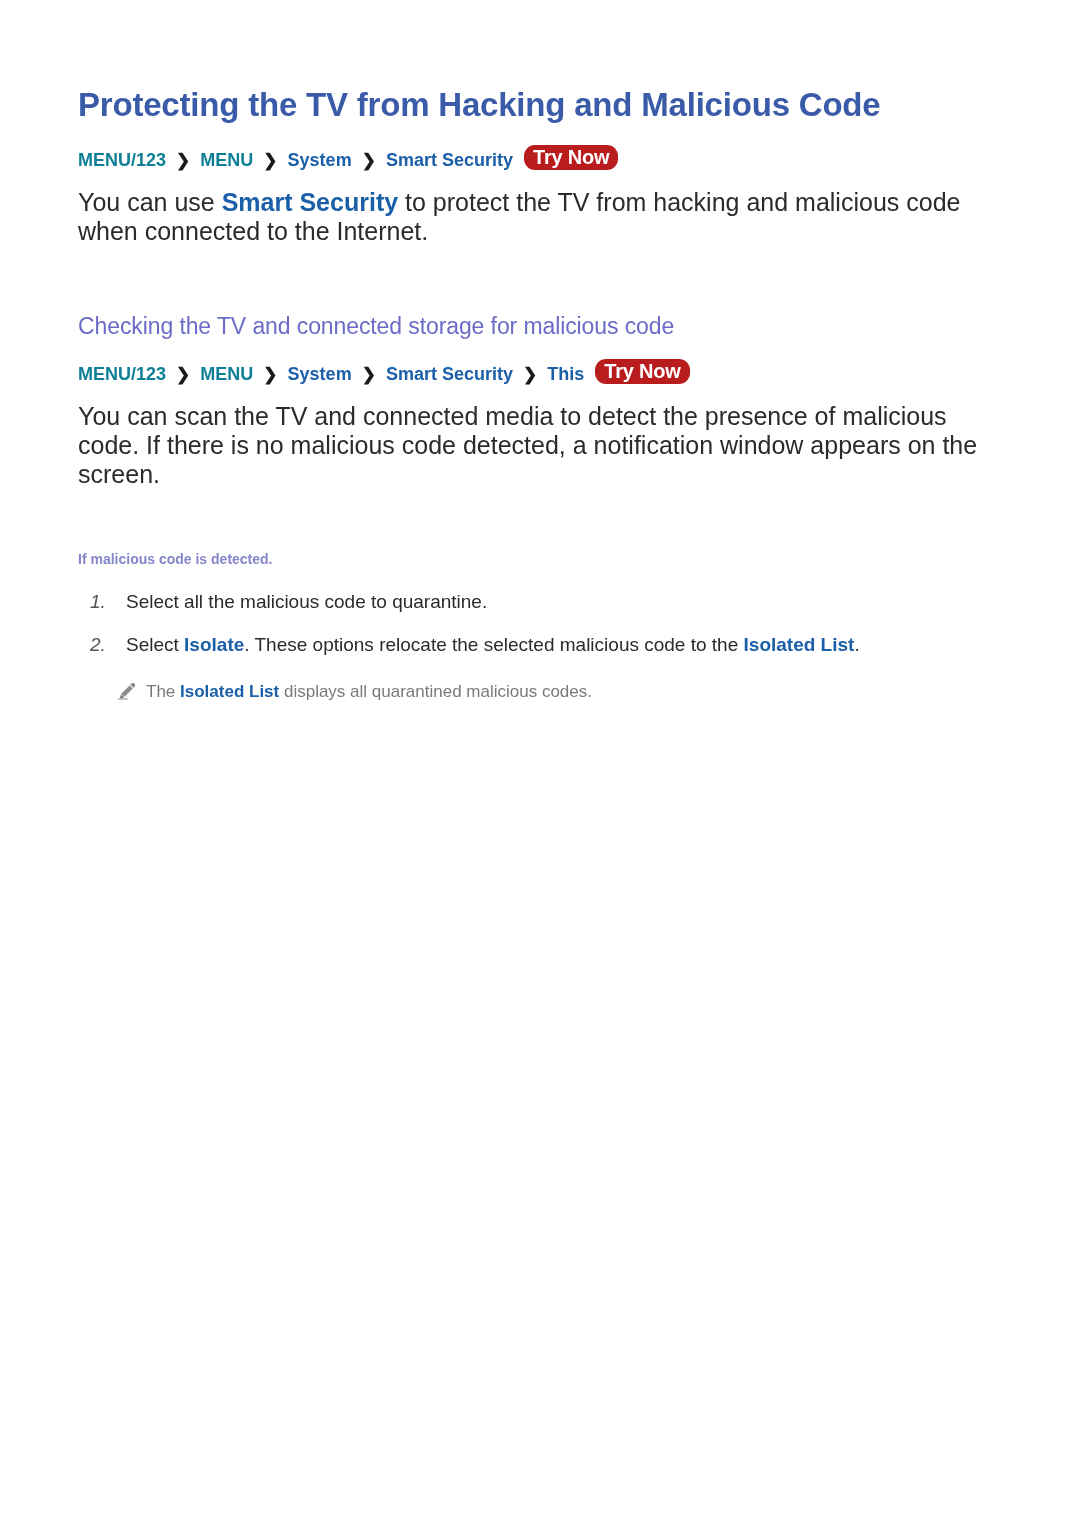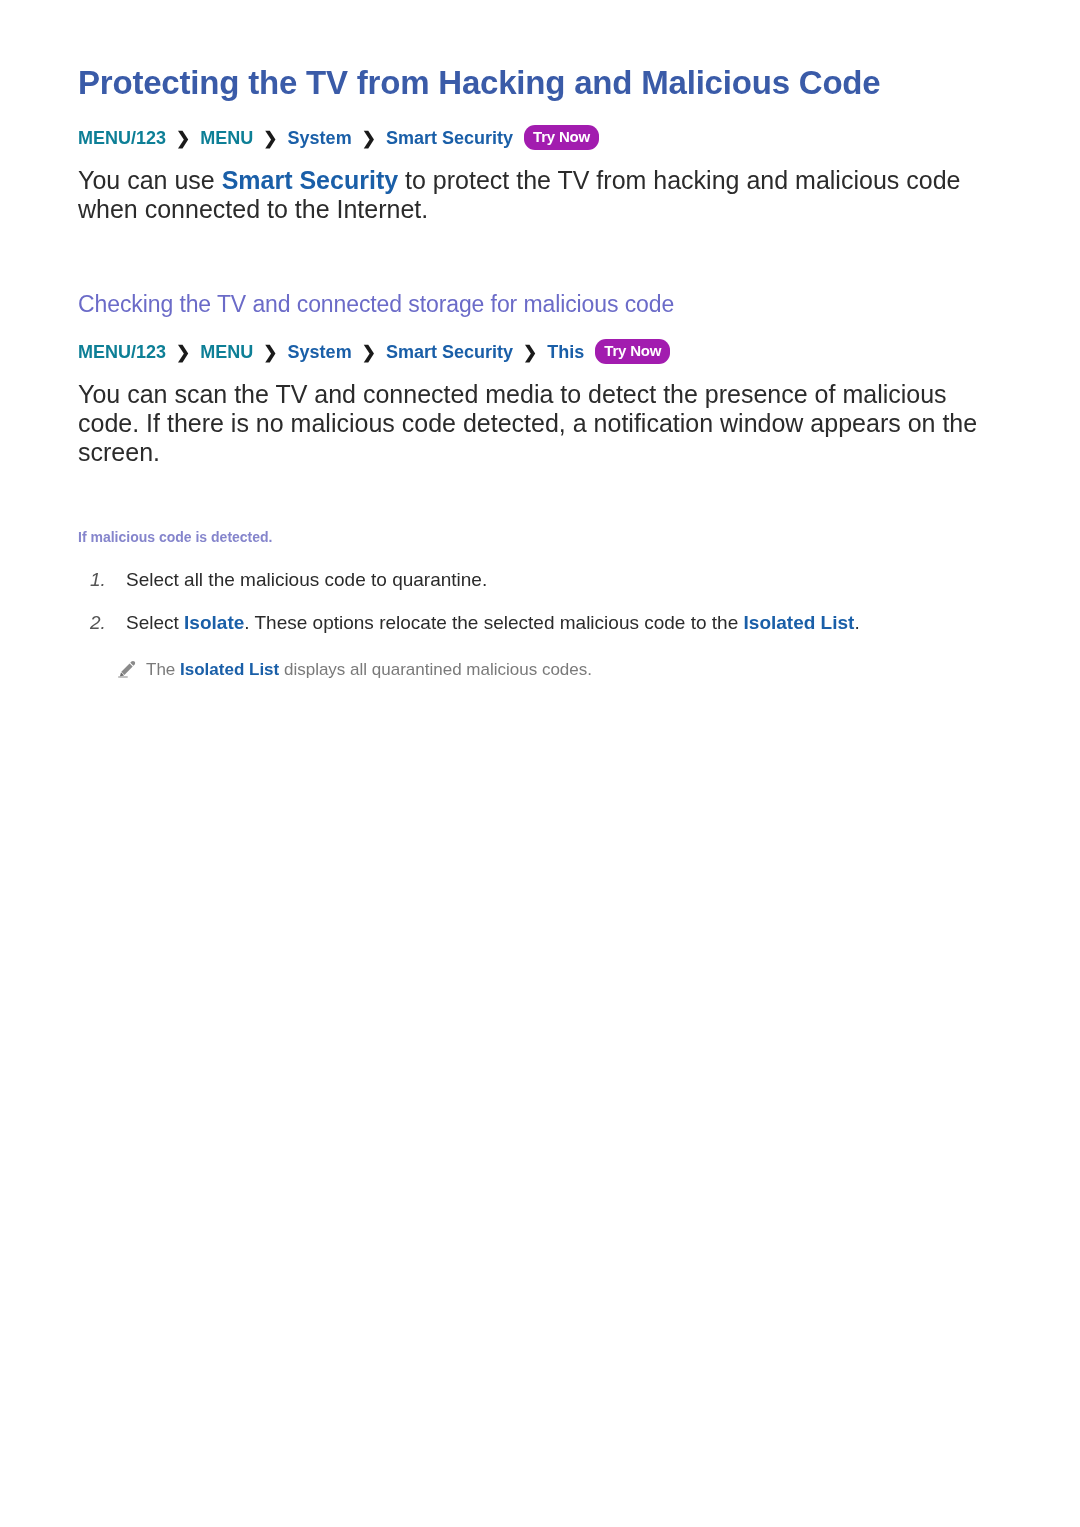--- a/index.html
+++ b/index.html
@@ -14,21 +14,21 @@
     color: #2b2b2b;
     -webkit-font-smoothing: antialiased;
   }
 
   .page {
     position: relative;
     width: 1080px;
     height: 1527px;
     background: #ffffff;
     box-sizing: border-box;
-    padding: 62px 78px 0 78px;
+    padding: 84px 78px 0 78px;
   }
 
   
   h1.doc-h1 {
     font-size: 33px;
     line-height: 42px;
     font-weight: bold;
     color: #3a5ba8;
     margin: 0 0 0 0;
     letter-spacing: -0.2px;
@@ -65,23 +65,23 @@
   .crumb-link    { color: #1a5fa8; }
   .crumb-sep {
     color: #1a1a1a;
     font-size: 17px;
     font-weight: bold;
     padding: 0 5px;
   }
 
   .try-now {
     display: inline-block;
-    background: #a21caf;
+    background: #b91c1c;
     color: #ffffff;
-    font-size: 15px;
+    font-size: 20px;
     font-weight: bold;
     line-height: 22px;
     border-radius: 11px;
     padding: 1px 9px 2px 9px;
     margin-left: 6px;
     position: relative;
     top: -2px;
     letter-spacing: -0.2px;
   }
 

